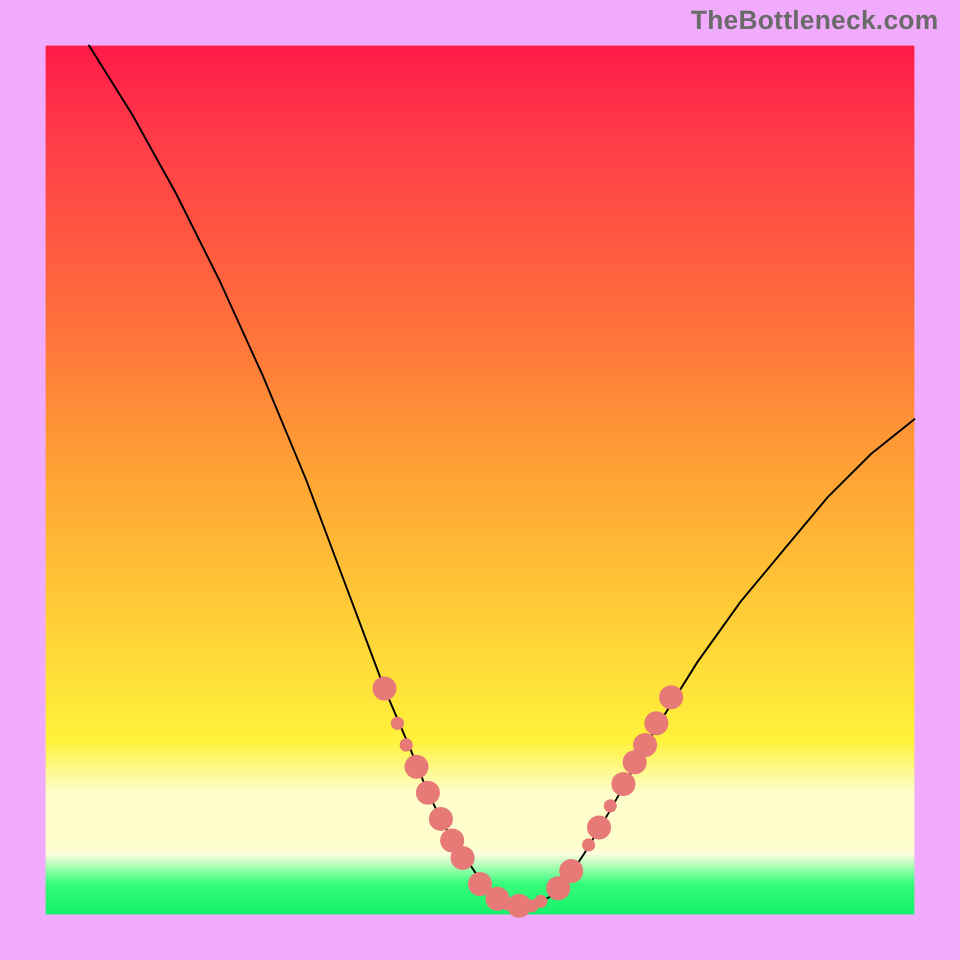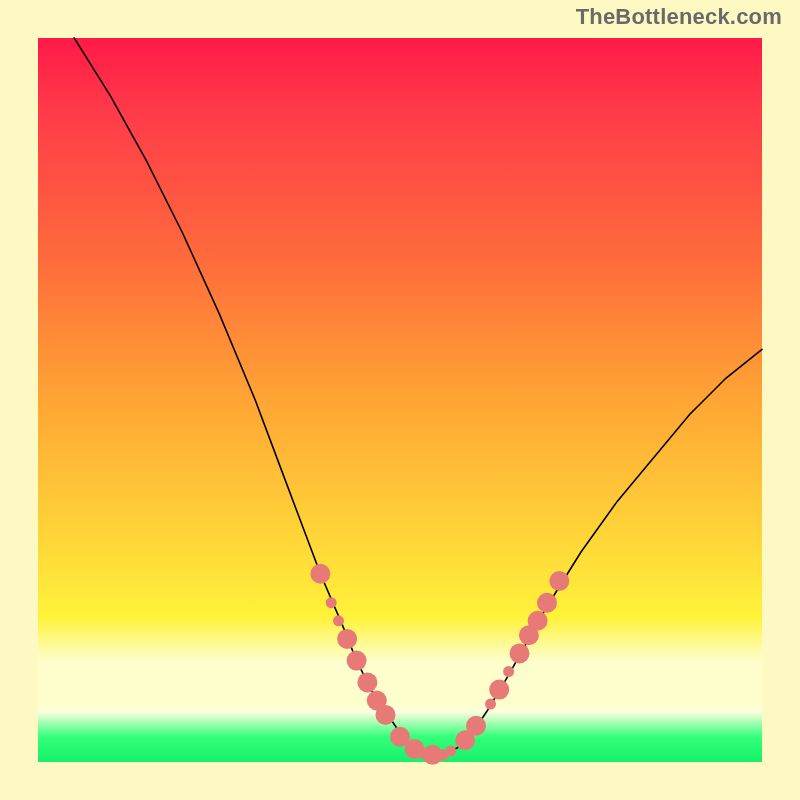--- a/index.html
+++ b/index.html
@@ -8,21 +8,21 @@
     width: 800px;
     height: 800px;
     background: #000000;
     overflow: hidden;
     font-family: Arial, Helvetica, sans-serif;
   }
   .stage {
     position: relative;
     width: 800px;
     height: 800px;
-    background: #fef9c3;
+    background: #f0abfc;
   }
   
   .watermark {
     position: absolute;
     top: 4px;
     right: 18px;
     font-size: 22px;
     font-weight: 600;
     color: #6a6a6a;
     letter-spacing: 0.2px;

